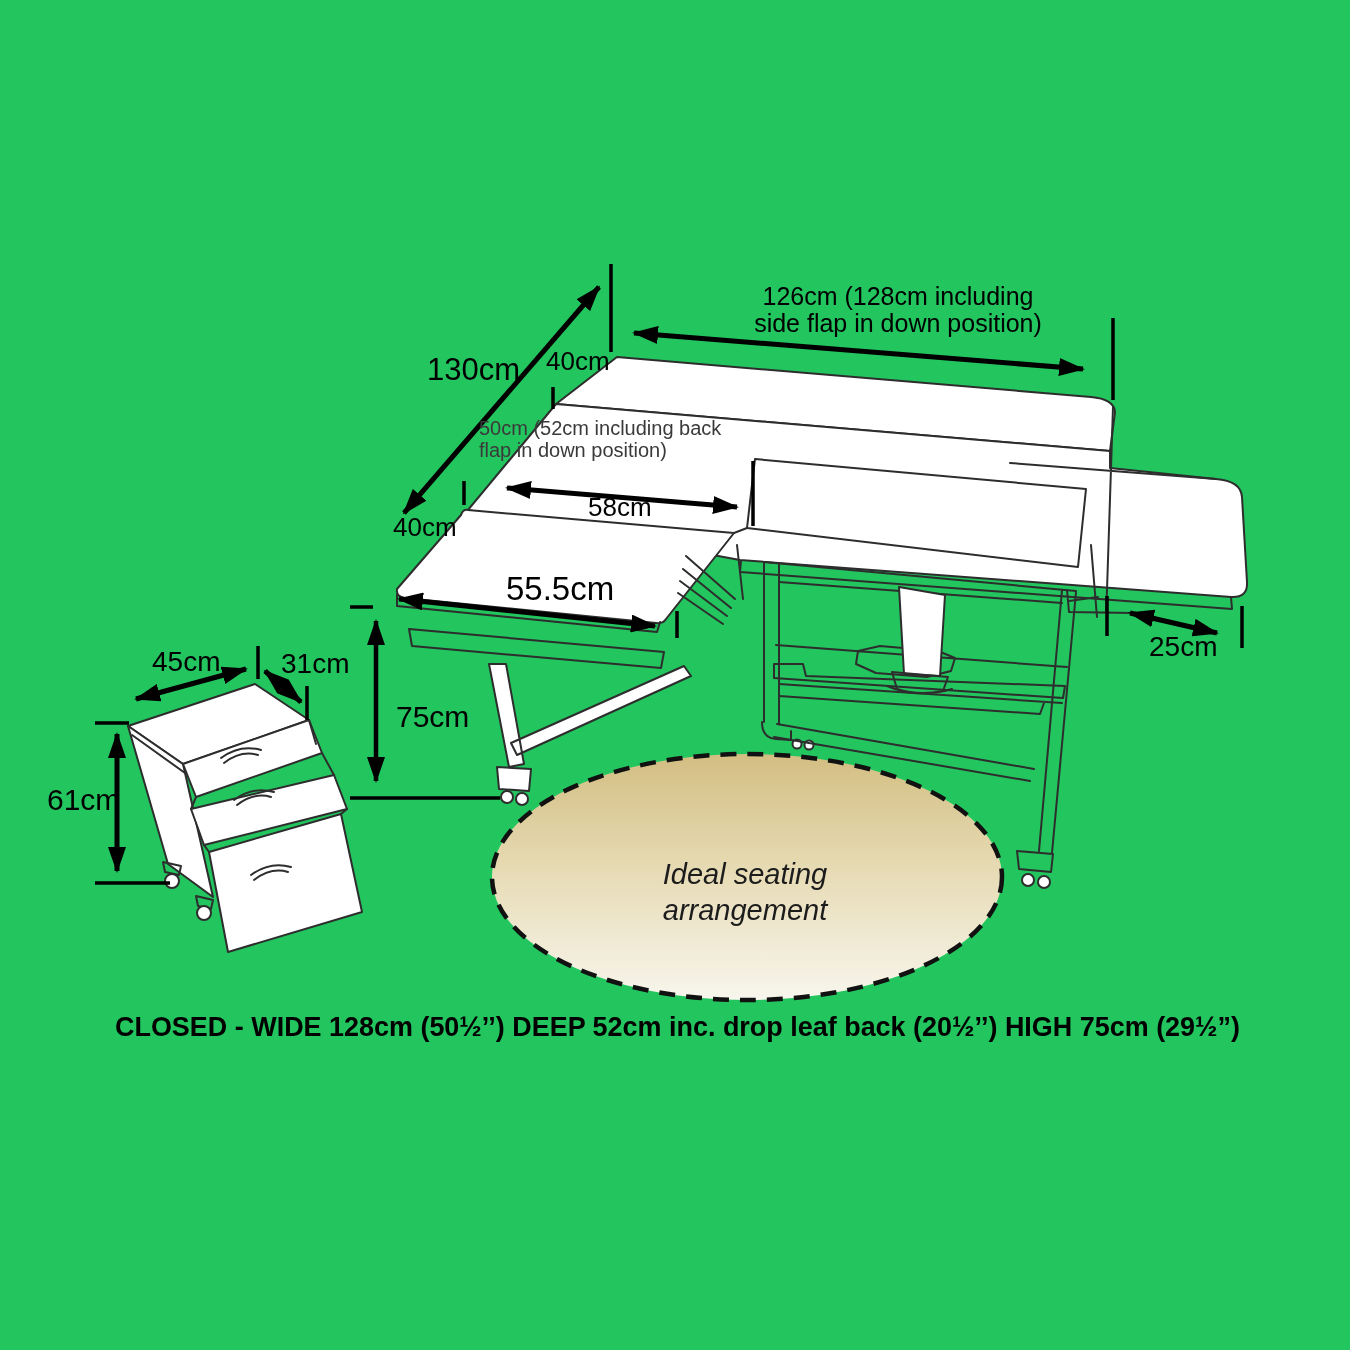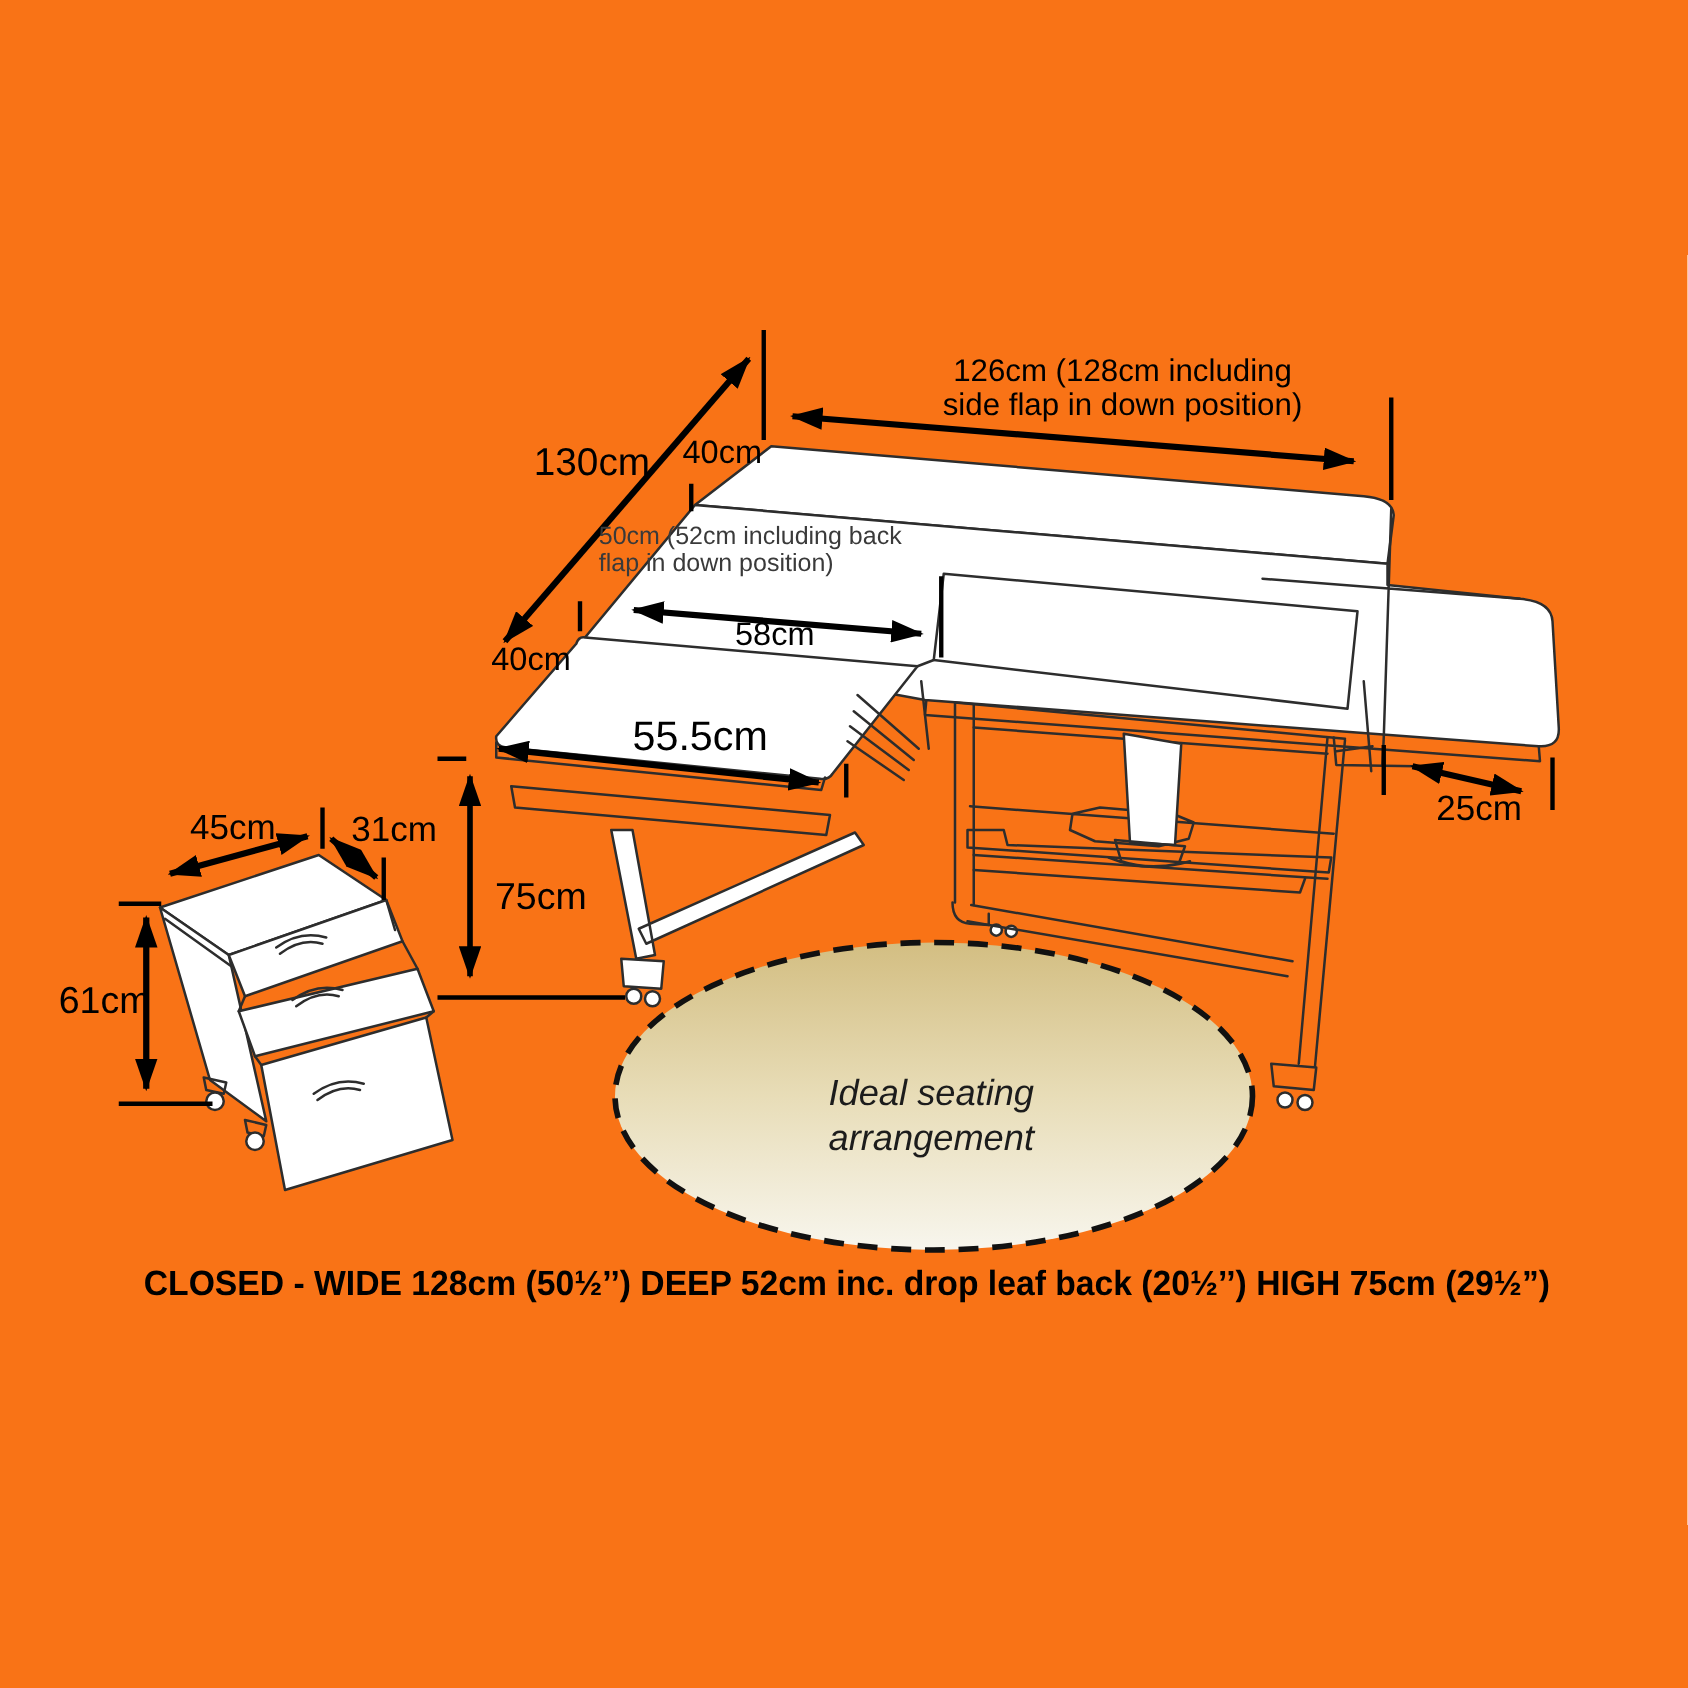--- a/index.html
+++ b/index.html
@@ -1,16 +1,16 @@
 <!DOCTYPE html>
 <html><head>
 <meta charset="utf-8">
 <style>
   html,body{margin:0;padding:0;background:#ffffff;}
-  .canvas{position:relative;width:1350px;height:1350px;background:#f97316;overflow:hidden;}
+  .canvas{position:relative;width:1350px;height:1350px;background:#22c55e;overflow:hidden;}
   svg{display:block;}
   text{font-family:"Liberation Sans",sans-serif;fill:#000000;}
   .draw{stroke:#2d2d2d;stroke-width:2;fill:none;stroke-linejoin:round;stroke-linecap:round;}
   .fillw{fill:#ffffff;}
   .dim{stroke:#000000;stroke-width:5;}
   .dimthin{stroke:#000000;stroke-width:4.5;}
   .tick{stroke:#000000;stroke-width:3.5;fill:none;stroke-linecap:butt;}
   .t-126{font-size:25px;text-anchor:middle;}
   .t-130{font-size:31px;}
   .t-40{font-size:26px;}

